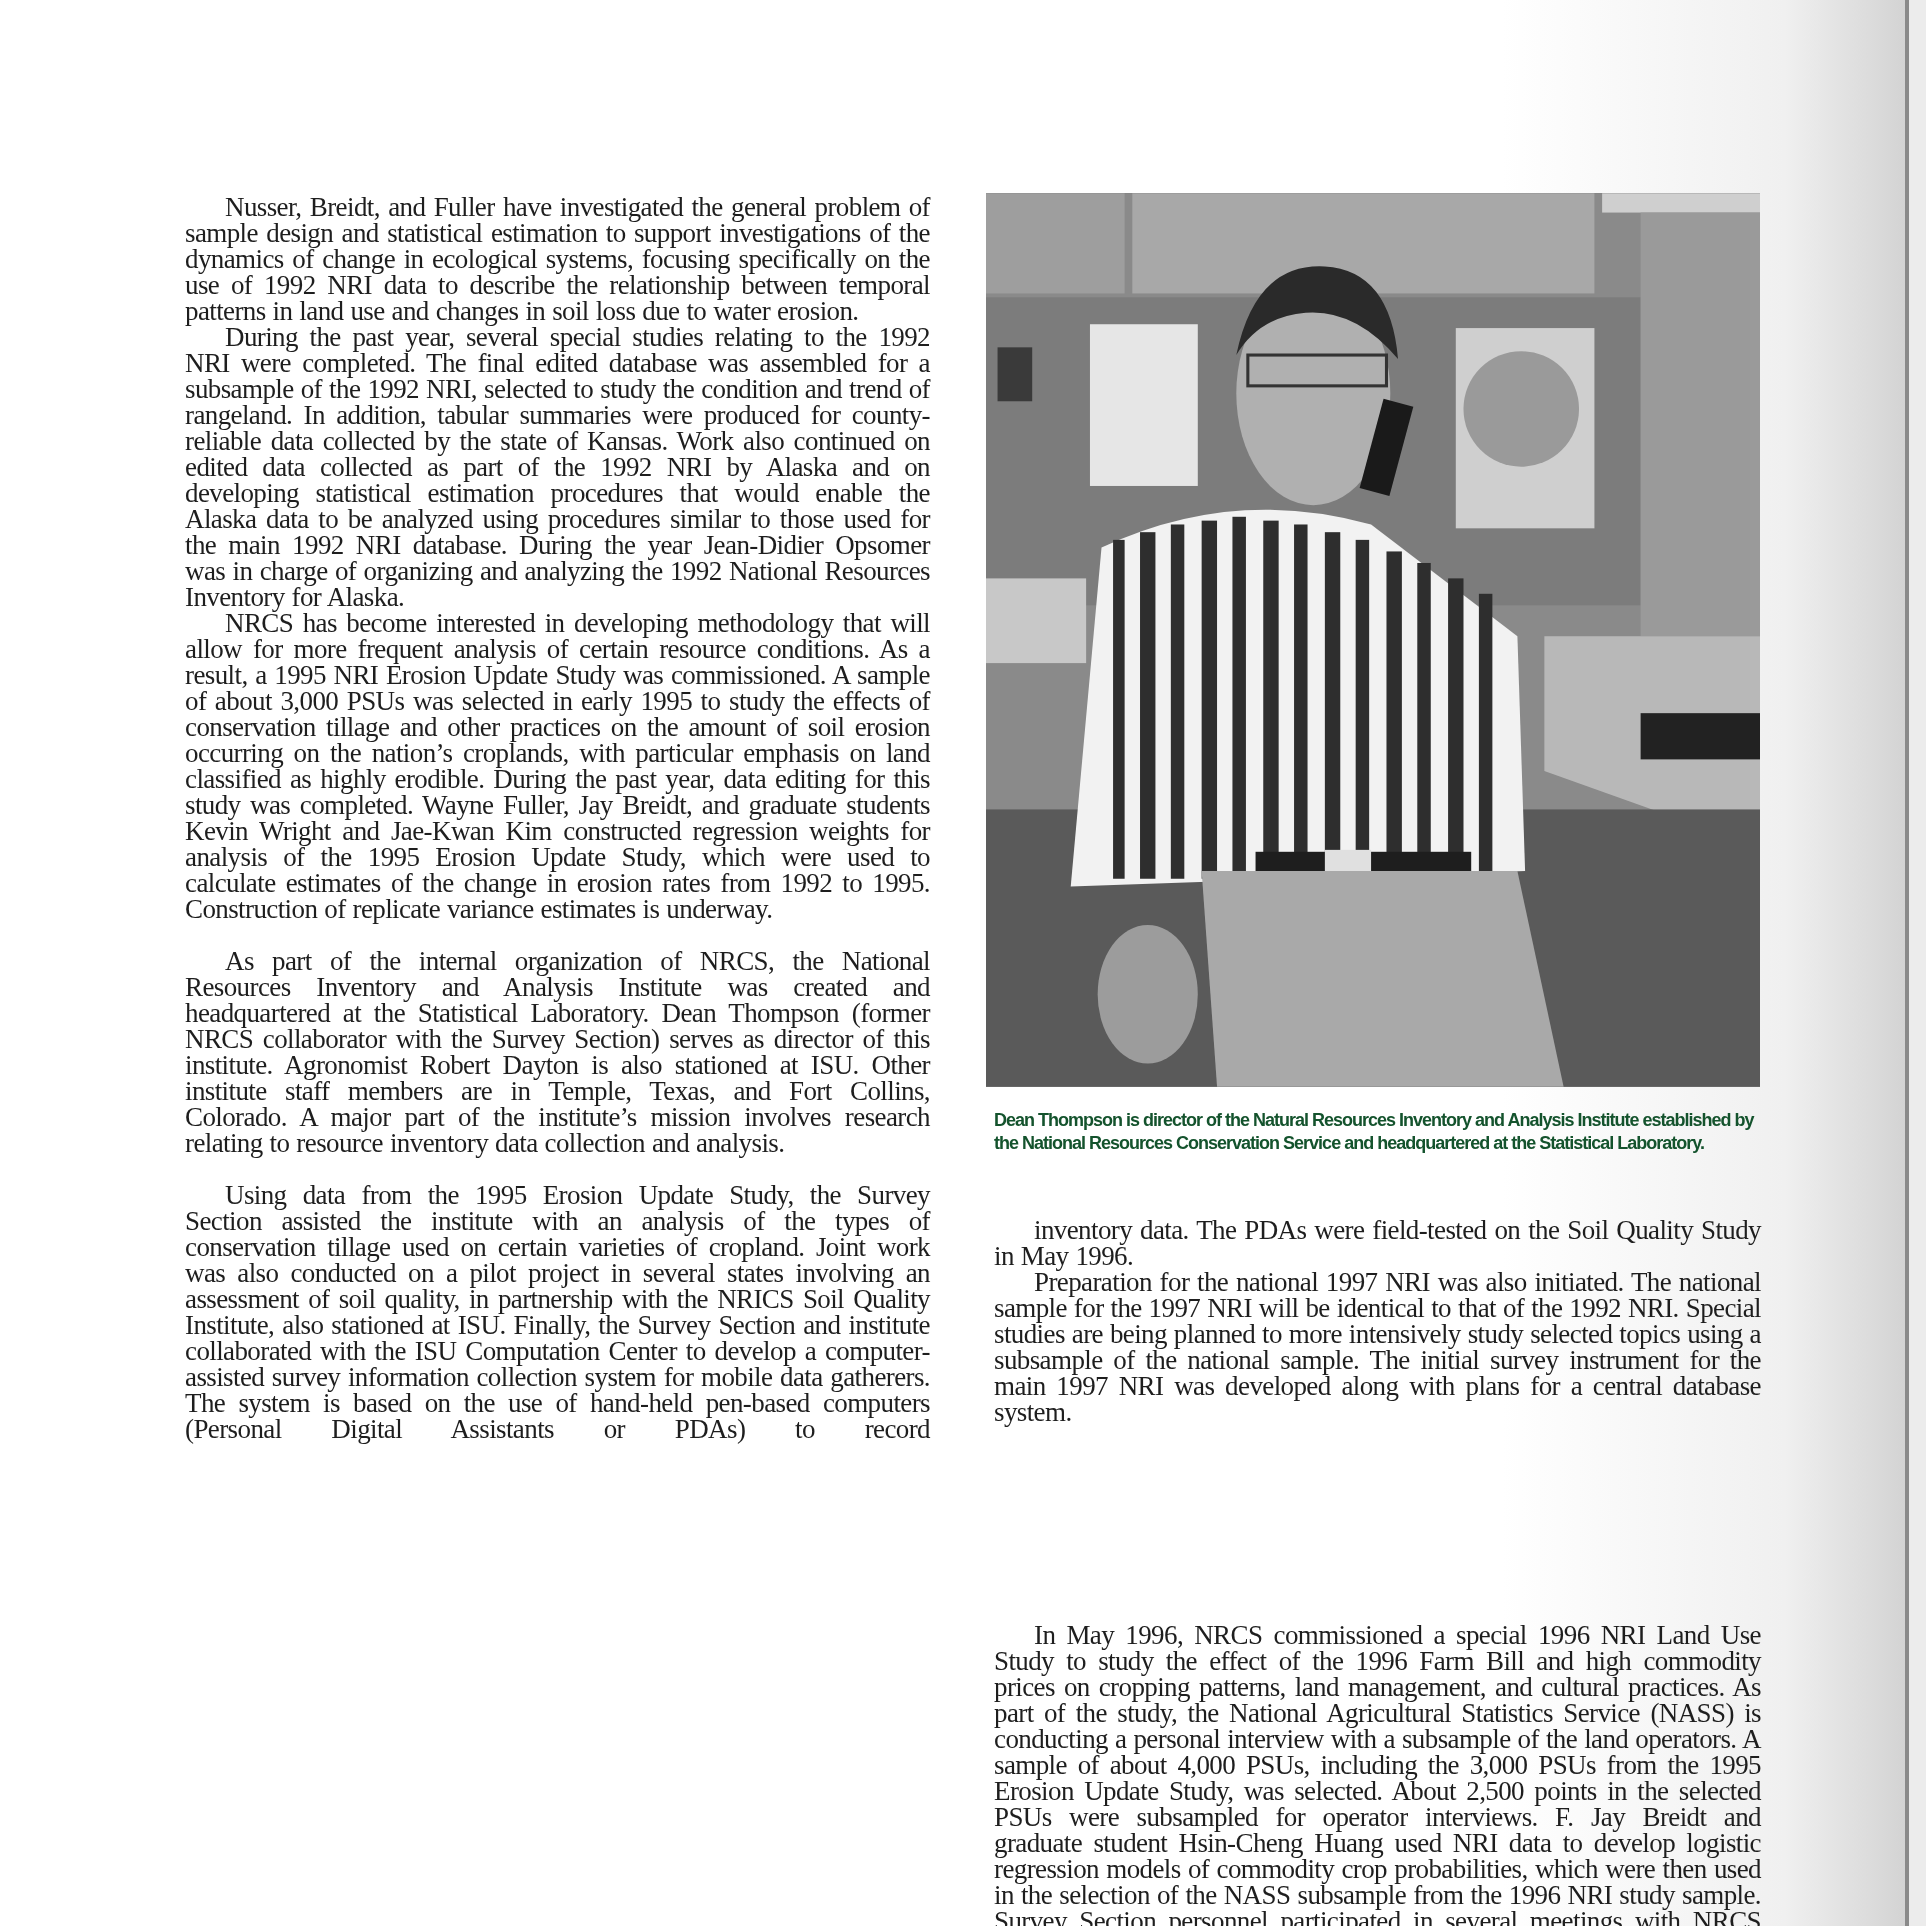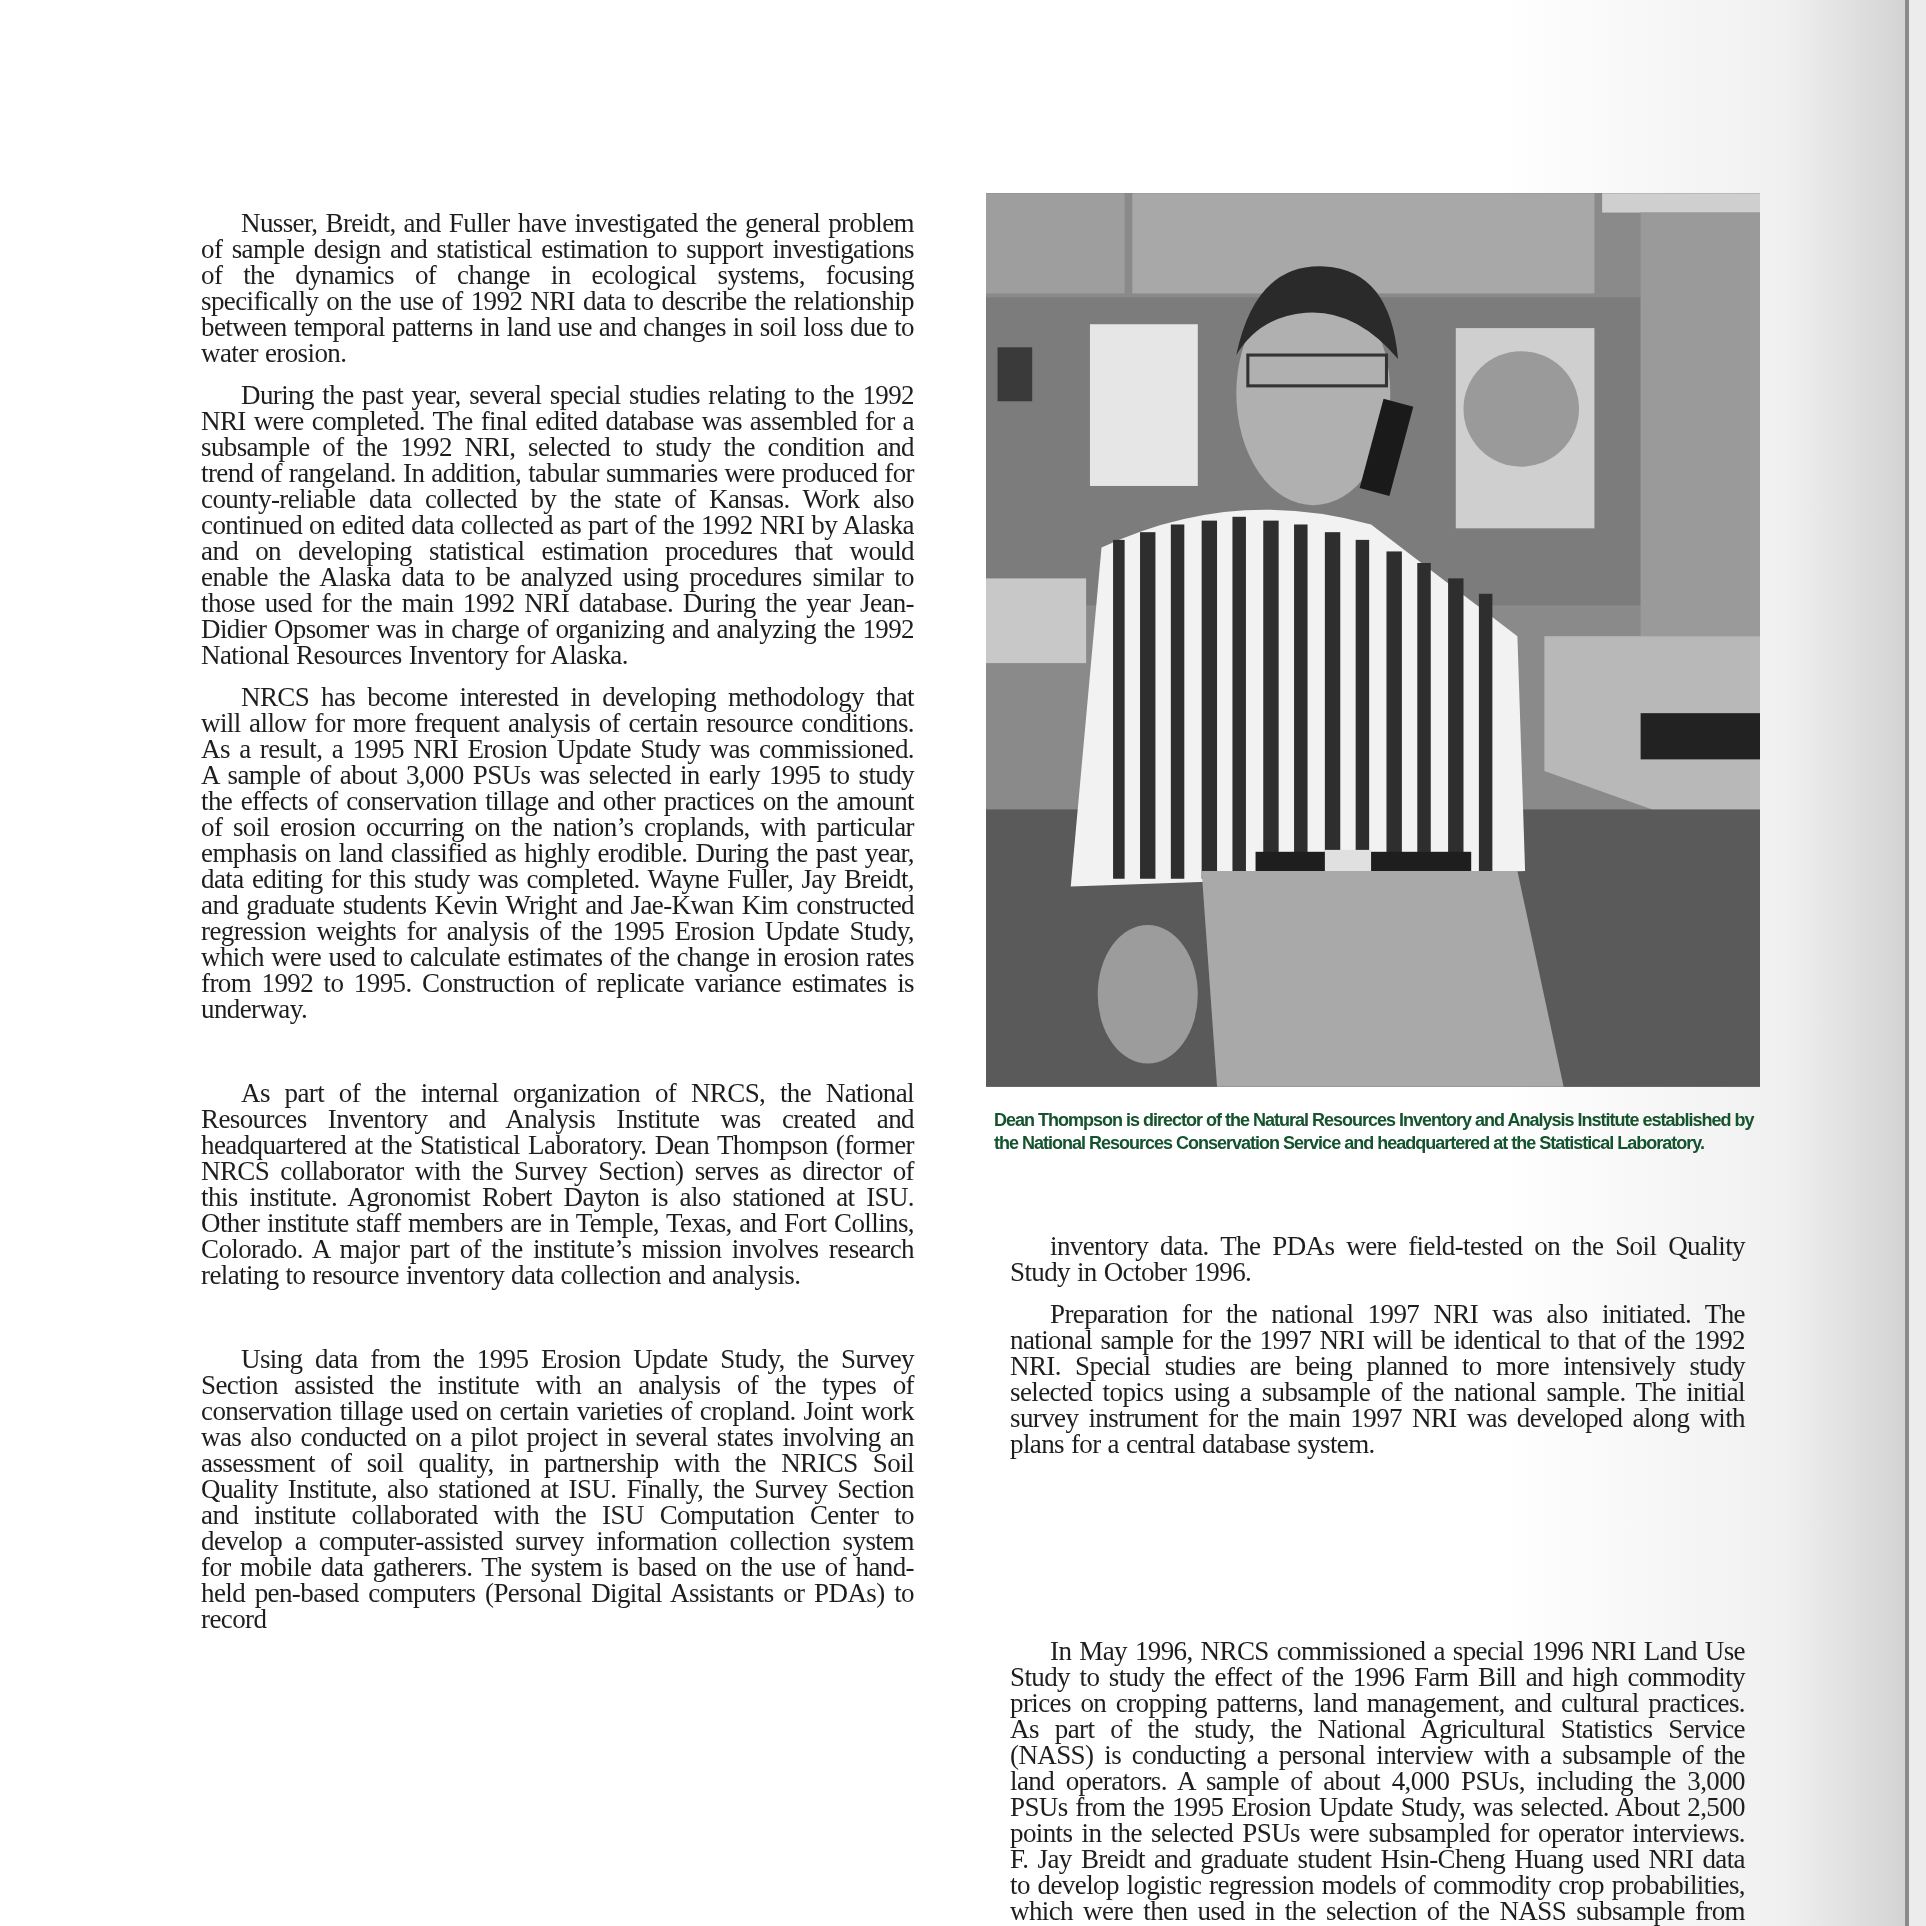--- a/index.html
+++ b/index.html
@@ -18,21 +18,21 @@
       background: #8a8a8a;
     }
     .next-page {
       position: absolute; left: 1909px; top: 0; width: 56px; height: 2542px;
       background: #ececec;
     }
     .col {
       position: absolute; font-size: 27px; line-height: 26px;
       text-align: justify; letter-spacing: -0.6px; word-spacing: 0.8px;
     }
-    .col p { margin: 16px; text-indent: 40px; }
+    .col p { margin: 0; text-indent: 40px; }
     .col-left { left: 185px; top: 194px; width: 745px; }
     .col-right-top { left: 994px; top: 1217px; width: 767px; }
     .col-right-bottom { left: 994px; top: 1622px; width: 767px; }
     .gap { height: 26px; }
     .photo {
       position: absolute; left: 986px; top: 193px; width: 774px; height: 894px;
       background: #7d7d7d; overflow: hidden;
     }
     .caption {
       position: absolute; left: 994px; top: 1109px; width: 767px;
@@ -107,20 +107,20 @@
 
     <path d="M 560 1760 L 1380 1760 L 1500 2320 L 600 2320 Z" fill="#a9a9a9"></path>
 
     <ellipse cx="420" cy="2080" rx="130" ry="180" fill="#9c9c9c"></ellipse>
   </svg>
 </div>
 
 <div class="caption">Dean Thompson is director of the Natural Resources Inventory and Analysis Institute established by the National Resources Conservation Service and headquartered at the Statistical Laboratory.</div>
 
 <div class="col col-right-top">
-  <p>inventory data. The PDAs were field-tested on the Soil Quality Study in October 1996.</p>
+  <p>inventory data. The PDAs were field-tested on the Soil Quality Study in May 1996.</p>
   <p>Preparation for the national 1997 NRI was also initiated. The national sample for the 1997 NRI will be identical to that of the 1992 NRI. Special studies are being planned to more intensively study selected topics using a subsample of the national sample. The initial survey instrument for the main 1997 NRI was developed along with plans for a central database system.</p>
 </div>
 
 <div class="col col-right-bottom">
   <p>In May 1996, NRCS commissioned a special 1996 NRI Land Use Study to study the effect of the 1996 Farm Bill and high commodity prices on cropping patterns, land management, and cultural practices. As part of the study, the National Agricultural Statistics Service (NASS) is conducting a personal interview with a subsample of the land operators. A sample of about 4,000 PSUs, including the 3,000 PSUs from the 1995 Erosion Update Study, was selected. About 2,500 points in the selected PSUs were subsampled for operator interviews. F. Jay Breidt and graduate student Hsin-Cheng Huang used NRI data to develop logistic regression models of commodity crop probabilities, which were then used in the selection of the NASS subsample from the 1996 NRI study sample. Survey Section personnel participated in several meetings with NRCS and NASS staff to discuss the specific objectives of the project and the related data collection techniques. NRCS and section staff also collaborated with ISU Computation Center staff and PDA software vendors to develop the data collection screens and communications packages that would be needed to carry out this inventory.</p>
 </div>
 
 
 </body></html>

